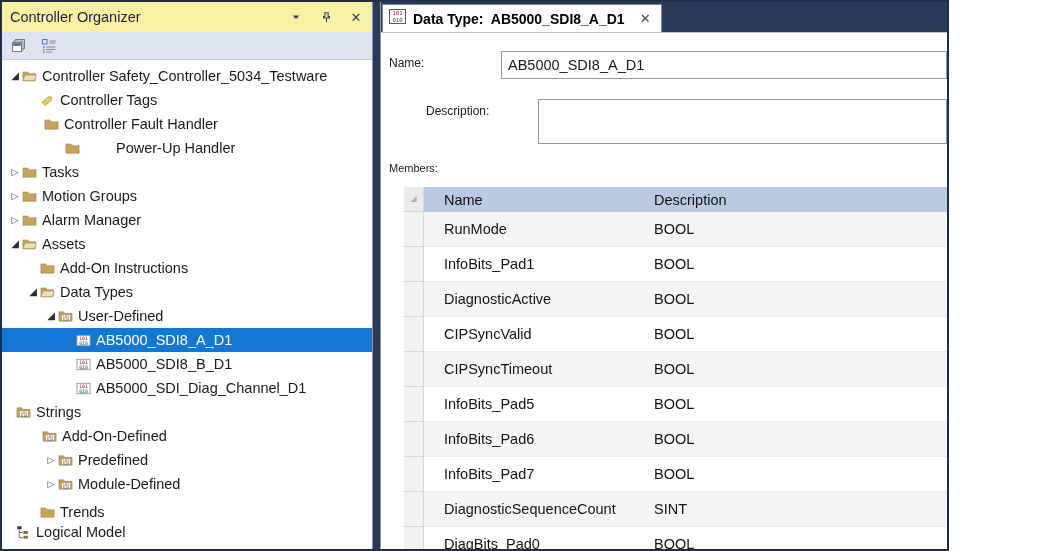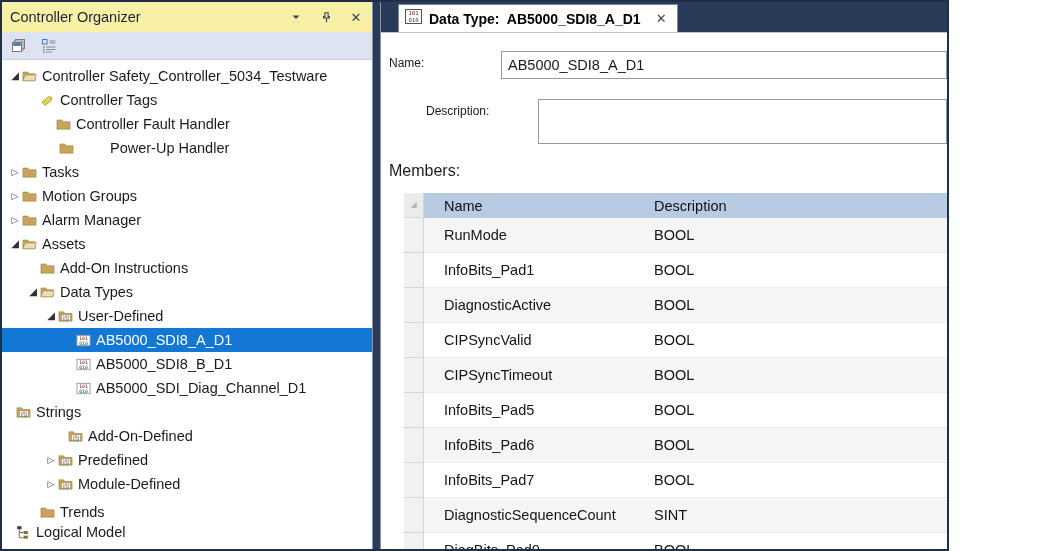--- a/index.html
+++ b/index.html
@@ -37,38 +37,38 @@
   .tree-item.selected .tlabel { color: #fff; }
 
   
   .splitter { width: 9px; flex: 0 0 9px; background: #293b58; border-left: 1px solid #8a93a8; border-right: 1px solid #8a93a8; cursor: col-resize; }
 
   
   .right-panel { flex: 1; display: flex; flex-direction: column; background: #fff; overflow: hidden; }
   .tab-bar { height: 30px; flex: 0 0 30px; background: #293b58; display: flex; align-items: flex-end; padding-left: 1px; }
   .tab {
     background: #fff; height: 28px; display: flex; align-items: center;
-    padding: 0 10px 0 6px; gap: 7px; cursor: pointer; border: 1px solid #7d8699; border-bottom: none; margin-left: 16px;
+    padding: 0 10px 0 6px; gap: 7px; cursor: pointer; border: 1px solid #7d8699; border-bottom: none;
   }
   .tab-label { font-size: 14px; font-weight: bold; color: #000; white-space: pre; }
   .tab-close { font-size: 13px; color: #444; margin-left: 8px; cursor: pointer; }
   .editor-content { flex: 1; background: #fff; border-top: 1px solid #c4c4c4; padding: 0 0 0 8px; overflow: hidden; }
 
   .field-row { display: flex; align-items: flex-start; margin-top: 18px; }
   .field-row label { width: 112px; flex: 0 0 112px; font-size: 12px; color: #1b1b1b; padding-top: 5px; }
   .name-input {
     width: 537px; height: 28px; border: 1px solid #939aa5; font-size: 14.5px;
     padding: 0 6px; color: #1b1b1b; font-family: "Liberation Sans", sans-serif; background: #fff;
   }
   .desc-row { margin-top: 20px; margin-left: 37px; }
   .desc-input {
     width: 537px; height: 45px; border: 1px solid #939aa5; font-size: 14.5px;
     padding: 3px 6px; resize: none; font-family: "Liberation Sans", sans-serif; background: #fff;
   }
-  .members-label { margin-top: 18px; font-size: 16px; color: #1b1b1b; }
+  .members-label { margin-top: 18px; font-size: 11px; color: #1b1b1b; }
 
   
   .members-table { margin-top: 13px; margin-left: 15px; width: 635px; }
   .mt-row { display: grid; grid-template-columns: 20px 210px 235px 1fr; align-items: stretch; }
   .mt-header { background: #b9cbe3; height: 25px; }
   .mt-header .mt-cell { font-size: 14.5px; color: #101010; display: flex; align-items: center; }
   .mt-sel {
     background: #f1f1f1; border-right: 1px solid #d6d6d6; border-bottom: 1px solid #d6d6d6;
     display: flex; align-items: center; justify-content: center;
   }
@@ -138,30 +138,30 @@
           <span class="ticon">
             <svg width="15" height="15" viewBox="0 0 16 16">
               <g transform="rotate(-40 8 8)">
                 <path d="M2.5 5.5h8.5l2.6 2.5-2.6 2.5H2.5z" fill="#e9d44f" stroke="#9a8a20" stroke-width=".7"></path>
                 <circle cx="5" cy="8" r="1" fill="#fff" stroke="#9a8a20" stroke-width=".5"></circle>
               </g>
             </svg>
           </span>
           <span class="tlabel">Controller Tags</span>
         </div>
-        <div class="tree-item" style="padding-left: 40px;">
+        <div class="tree-item" style="padding-left: 28px;">
           <span class="arrow"></span>
           <span class="ticon">
             <svg width="15" height="15" viewBox="0 0 16 16">
               <path d="M1 3.2h5.2l1.4 1.9H15V13H1z" fill="#c9a35b" stroke="#9c7f3c" stroke-width=".6"></path>
             </svg>
           </span>
           <span class="tlabel">Controller Fault Handler</span>
         </div>
-        <div class="tree-item" style="padding-left: 12px; gap: 31px;">
+        <div class="tree-item" style="padding-left: 18px; gap: 31px;">
           <span class="arrow"></span>
           <span class="ticon">
             <svg width="15" height="15" viewBox="0 0 16 16">
               <path d="M1 3.2h5.2l1.4 1.9H15V13H1z" fill="#c9a35b" stroke="#9c7f3c" stroke-width=".6"></path>
             </svg>
           </span>
           <span class="tlabel">Power-Up Handler</span>
         </div>
         <div class="tree-item" style="padding-left: 6px;">
           <span class="arrow">▷</span>
@@ -269,21 +269,21 @@
           <span class="ticon">
             <svg width="15" height="15" viewBox="0 0 16 16">
               <path d="M1 3h5l1.3 1.8H15V13H1z" fill="#c9a35b" stroke="#9c7f3c" stroke-width=".6"></path>
               <rect x="3.5" y="6" width="10" height="6.6" fill="#fdfdf5" stroke="#9c7f3c" stroke-width=".6"></rect>
               <text x="8.5" y="9.3" font-size="3.8" font-family="monospace" text-anchor="middle" fill="#7a2020">101</text>
               <text x="8.5" y="12.3" font-size="3.8" font-family="monospace" text-anchor="middle" fill="#1f4e5f">010</text>
             </svg>
           </span>
           <span class="tlabel">Strings</span>
         </div>
-        <div class="tree-item" style="padding-left: 52px;">
+        <div class="tree-item" style="padding-left: 26px;">
           <span class="arrow"></span>
           <span class="ticon">
             <svg width="15" height="15" viewBox="0 0 16 16">
               <path d="M1 3h5l1.3 1.8H15V13H1z" fill="#c9a35b" stroke="#9c7f3c" stroke-width=".6"></path>
               <rect x="3.5" y="6" width="10" height="6.6" fill="#fdfdf5" stroke="#9c7f3c" stroke-width=".6"></rect>
               <text x="8.5" y="9.3" font-size="3.8" font-family="monospace" text-anchor="middle" fill="#7a2020">101</text>
               <text x="8.5" y="12.3" font-size="3.8" font-family="monospace" text-anchor="middle" fill="#1f4e5f">010</text>
             </svg>
           </span>
           <span class="tlabel">Add-On-Defined</span>

